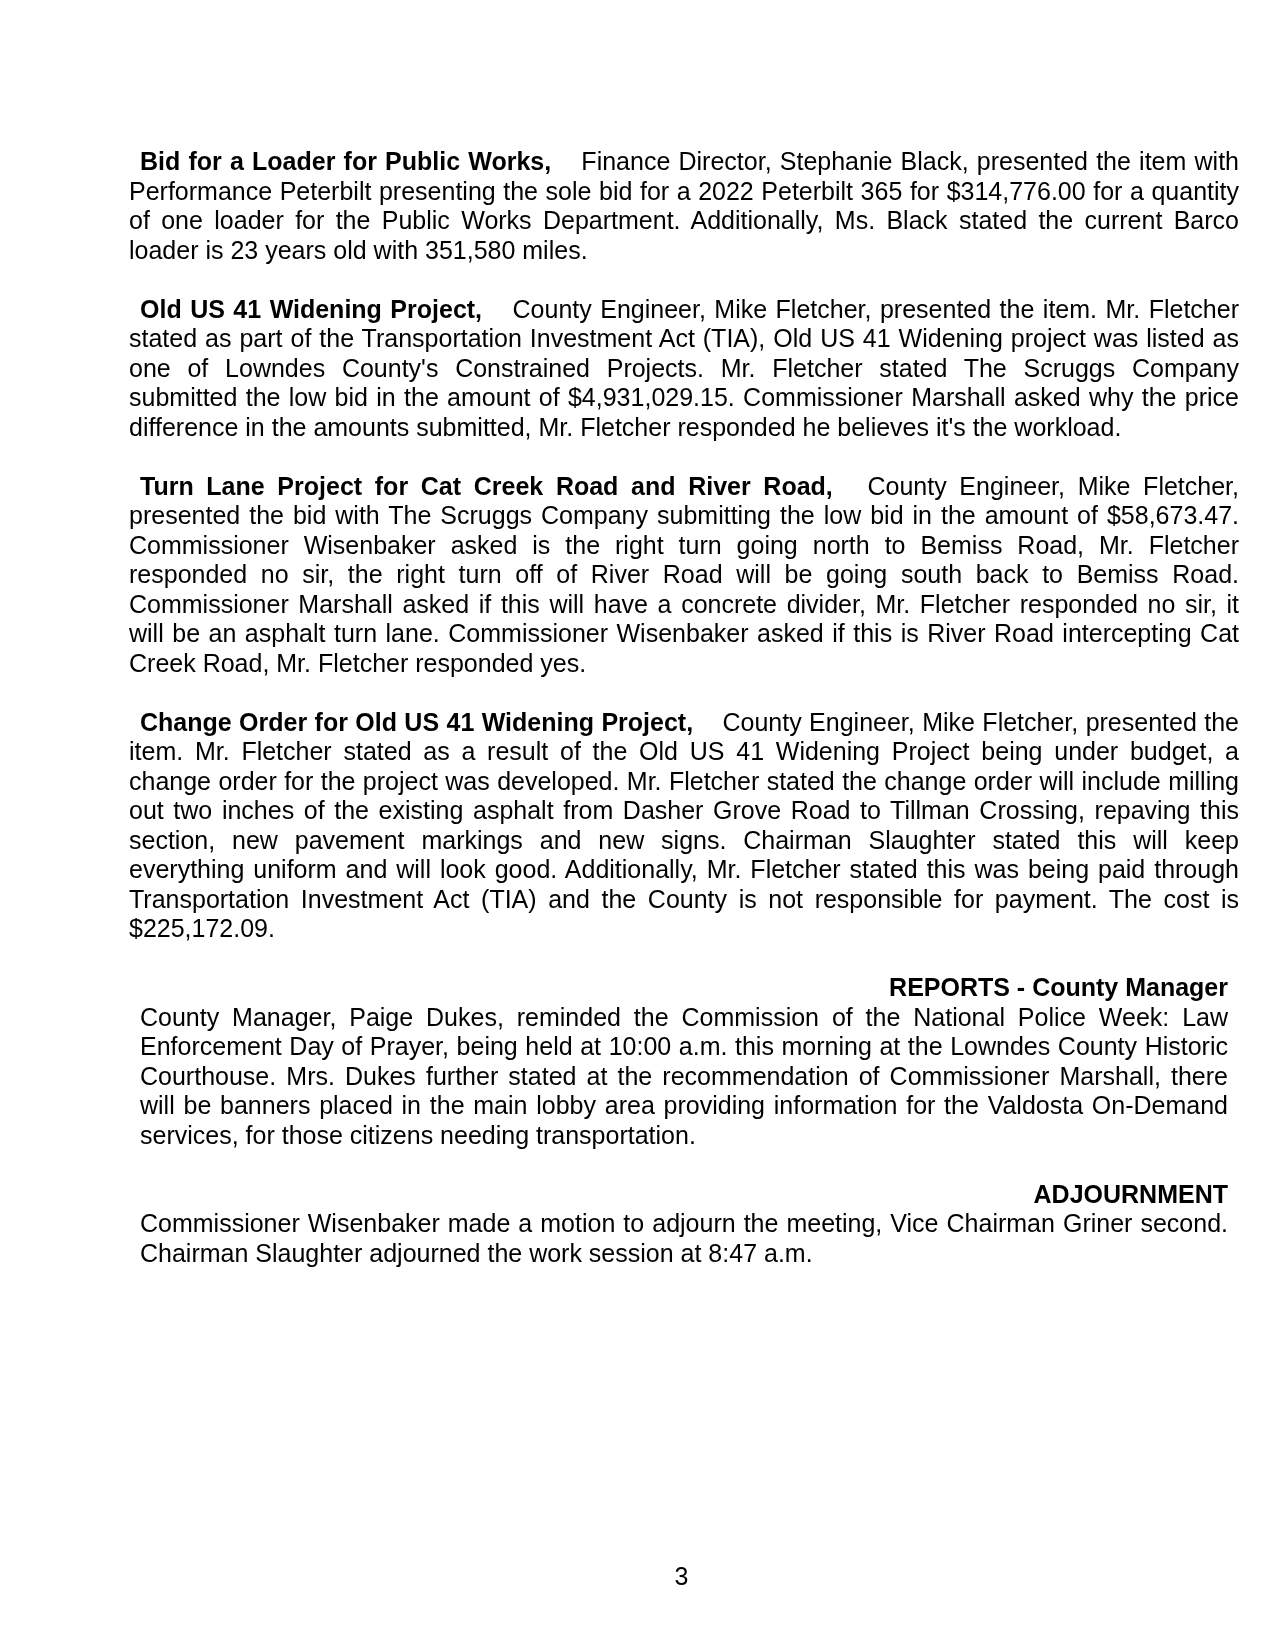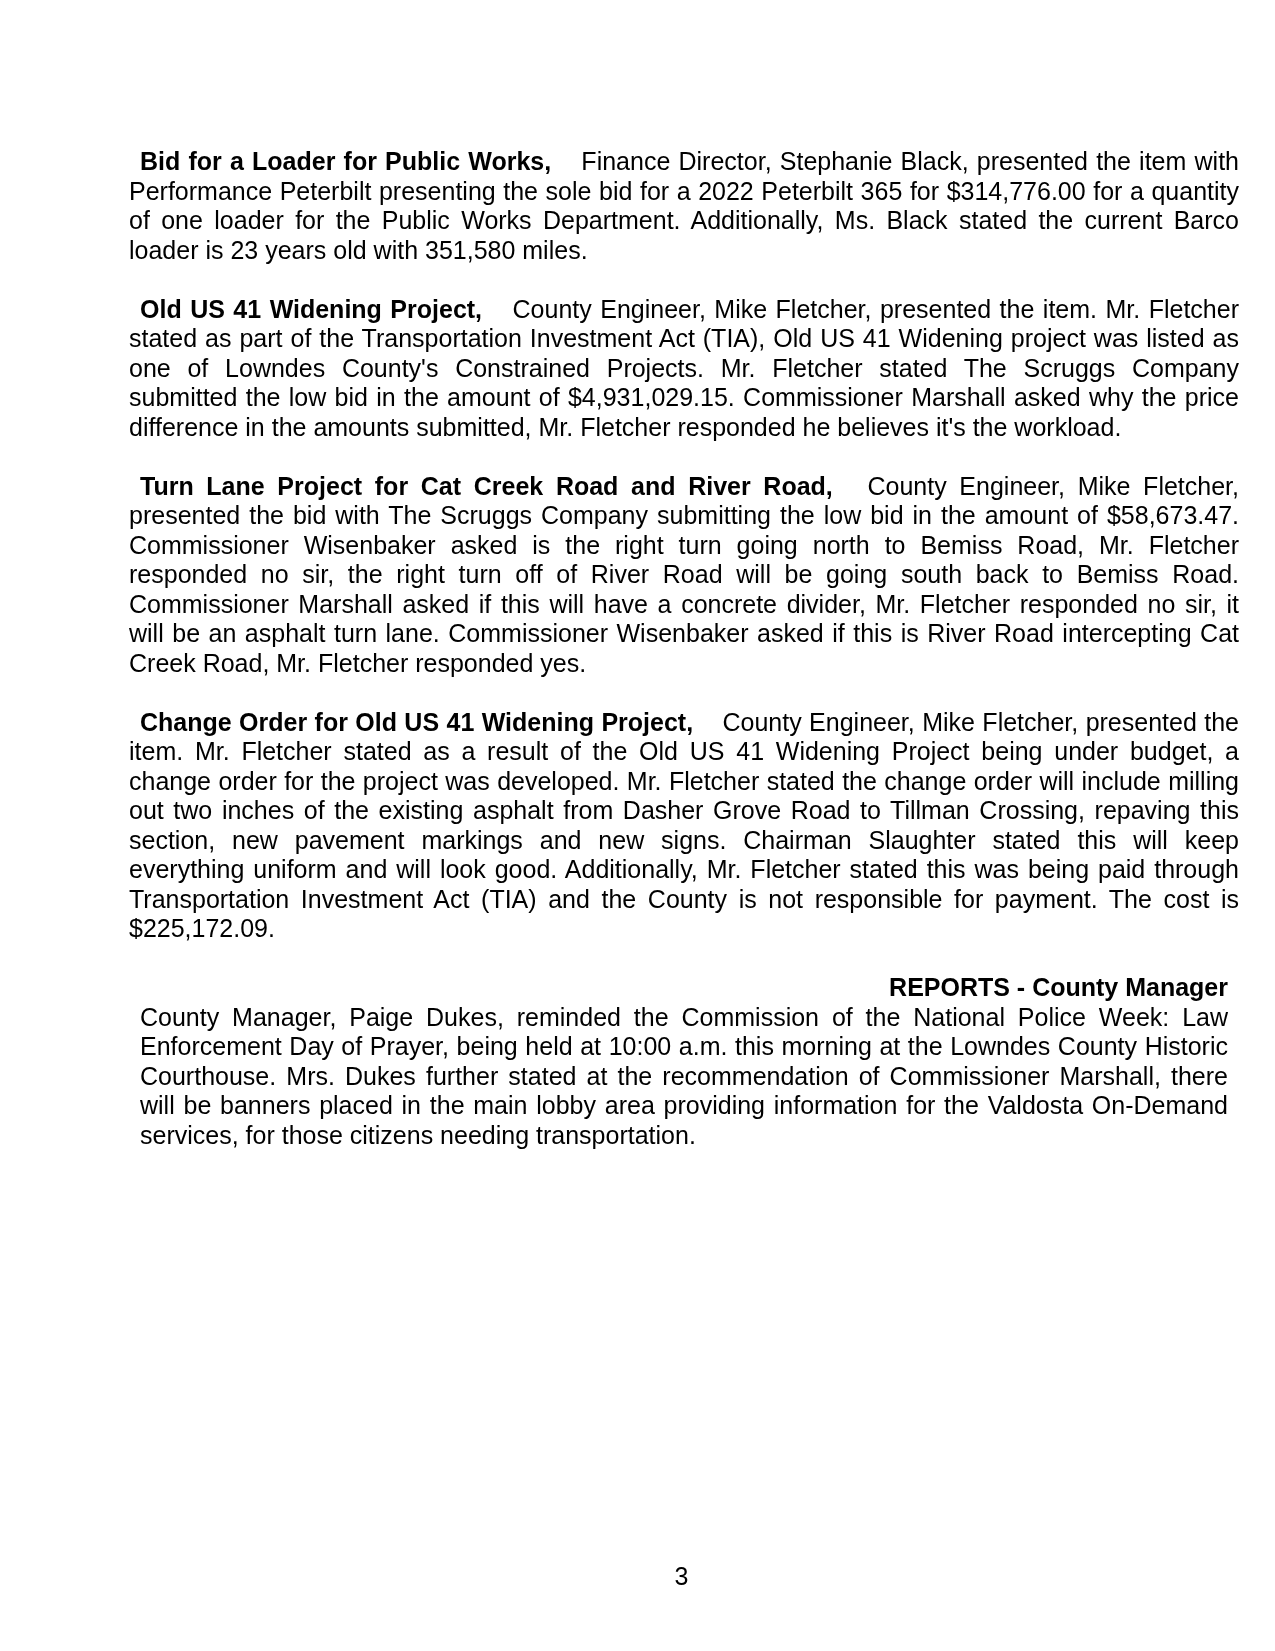--- a/index.html
+++ b/index.html
@@ -53,17 +53,21 @@
 
     <p class="para"><b class="lead">Turn Lane Project for Cat Creek Road and River Road,</b><span> County Engineer, Mike Fletcher, presented the bid with The Scruggs Company submitting the low bid in the amount of $58,673.47.  Commissioner Wisenbaker asked is the right turn going north to Bemiss Road, Mr. Fletcher responded no sir, the right turn off of River Road will be going south back to Bemiss Road.  Commissioner Marshall asked if this will have a concrete divider, Mr. Fletcher responded no sir, it will be an asphalt turn lane.  Commissioner Wisenbaker asked if this is River Road intercepting Cat Creek Road, Mr. Fletcher responded yes.</span></p>
 
     <p class="para"><b class="lead">Change Order for Old US 41 Widening Project,</b><span> County Engineer, Mike Fletcher, presented the item.  Mr. Fletcher stated as a result of the Old US 41 Widening Project being under budget, a change order for the project was developed.  Mr. Fletcher stated the change order will include milling out two inches of the existing asphalt from Dasher Grove Road to Tillman Crossing, repaving this section, new pavement markings and new signs.  Chairman Slaughter stated this will keep everything uniform and will look good.  Additionally, Mr. Fletcher stated this was being paid through Transportation Investment Act (TIA) and the County is not responsible for payment.  The cost is $225,172.09.</span></p>
 
     <section>
       <p class="heading">REPORTS - County Manager</p>
       <p class="para">County Manager, Paige Dukes, reminded the Commission of the National Police Week: Law Enforcement Day of Prayer, being held at 10:00 a.m. this morning at the Lowndes County Historic Courthouse. Mrs. Dukes further stated at the recommendation of Commissioner Marshall, there will be banners placed in the main lobby area providing information for the Valdosta On-Demand services, for those citizens needing transportation.</p>
     </section>
 
+    <section>
+      <p class="heading">ADJOURNMENT</p>
+      <p class="para">Commissioner Wisenbaker made a motion to adjourn the meeting, Vice Chairman Griner second.  Chairman Slaughter adjourned the work session at 8:47 a.m.</p>
+    </section>
 
   </main>
 
   <div class="page-number">3</div>
 </div>
 
 </body></html>

